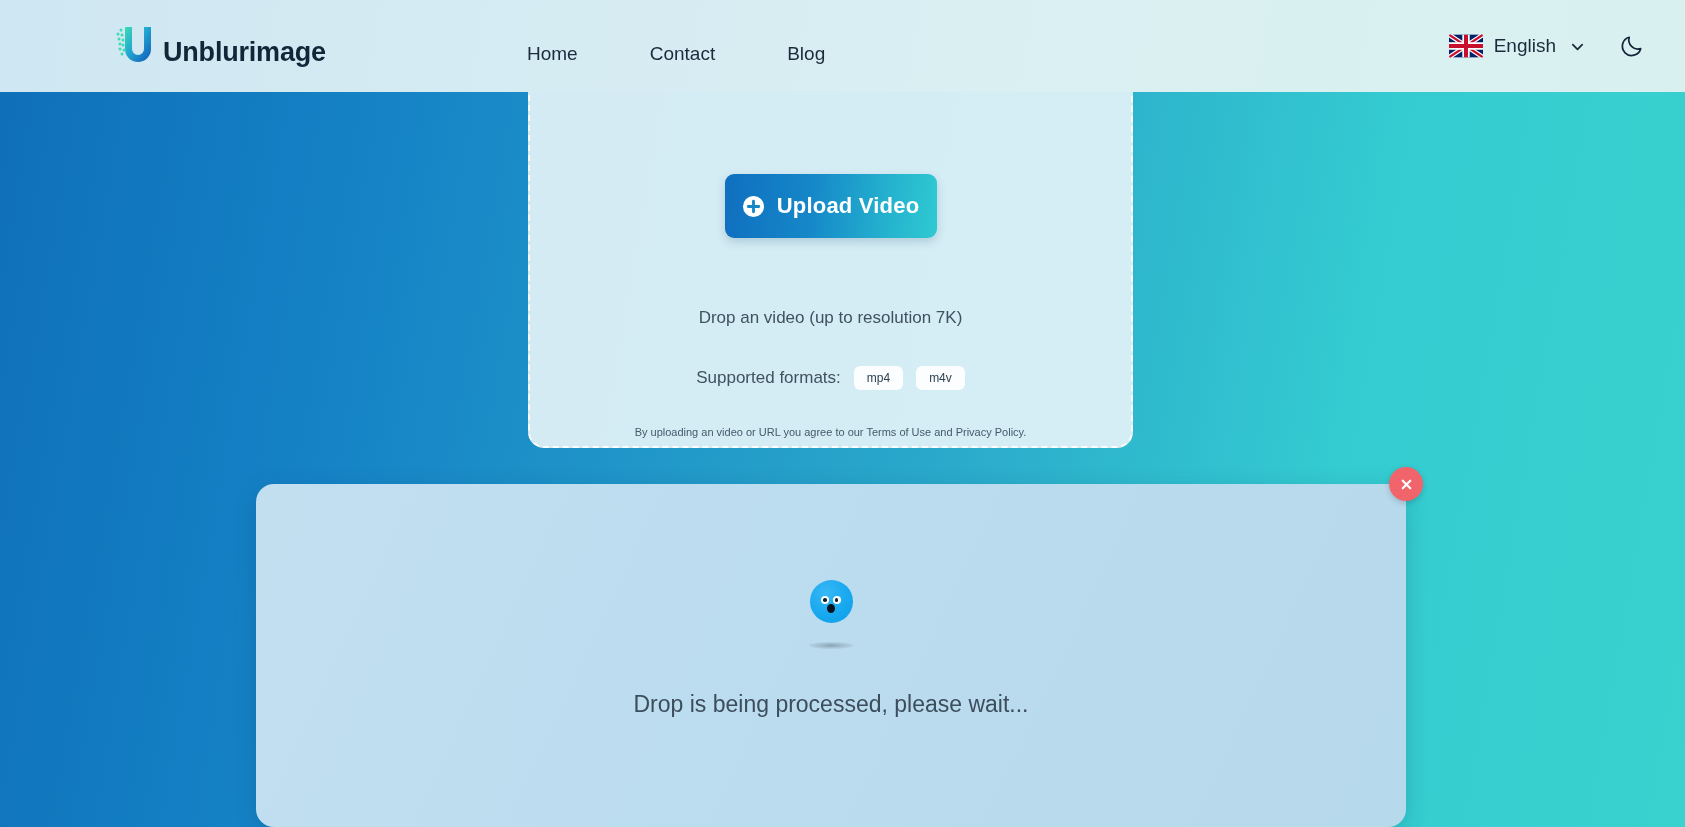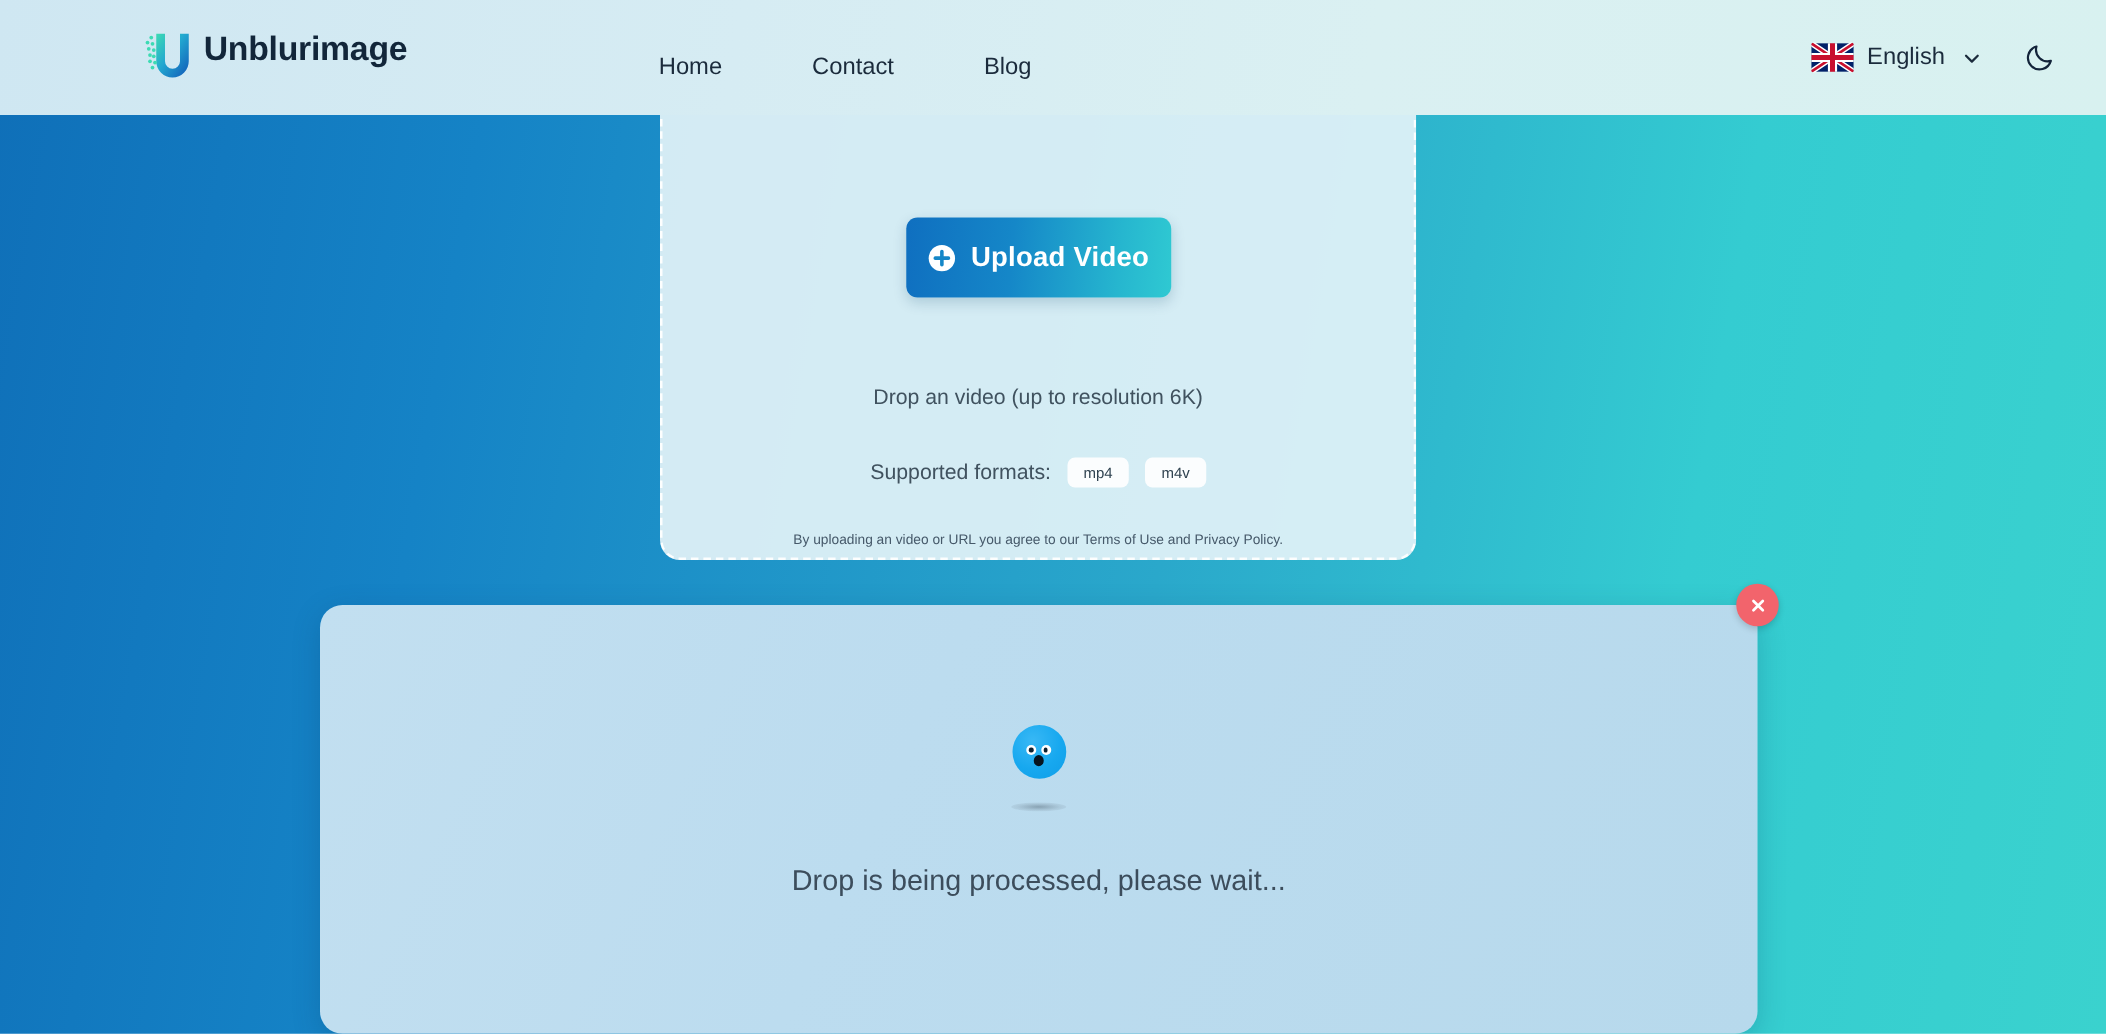--- a/index.html
+++ b/index.html
@@ -25,21 +25,21 @@
     background: linear-gradient(100deg, #cfe7f2 0%, #d6ecf3 35%, #daf0f2 65%, #d8f1f0 100%);
     display: flex;
     align-items: center;
     z-index: 20;
   }
 
   .brand {
     position: absolute;
     left: 114px;
     display: flex;
-    align-items: flex-start;
+    align-items: flex-end;
     gap: 11px;
     cursor: pointer;
   }
   .brand-logo { width: 38px; height: 44px; display: block; }
   .brand-name {
     font-size: 27px;
     font-weight: bold;
     color: #12263a;
     letter-spacing: -0.2px;
     white-space: nowrap;
@@ -308,21 +308,21 @@
 <div class="upload-card">
 
   <button class="upload-btn">
     <svg class="plus-circle" viewBox="0 0 24 24">
       <circle cx="12" cy="12" r="11" fill="#ffffff"></circle>
       <path d="M12 6.5 V17.5 M6.5 12 H17.5" stroke="#1587c8" stroke-width="3" stroke-linecap="round"></path>
     </svg>
     <span>Upload Video</span>
   </button>
 
-  <div class="drop-text">Drop an video (up to resolution 6K)</div>
+  <div class="drop-text">Drop an video (up to resolution 7K)</div>
 
   <div class="formats-row">
     <span class="formats-label">Supported formats:</span>
     <span class="fmt-badge">mp4</span>
     <span class="fmt-badge">m4v</span>
   </div>
 
   <div class="terms-text"><span>By uploading an video or URL you agree to our </span><a class="terms-link" href="#">Terms of Use</a><span> and </span><a class="terms-link" href="#">Privacy Policy</a><span>.</span></div>
 </div>
 

